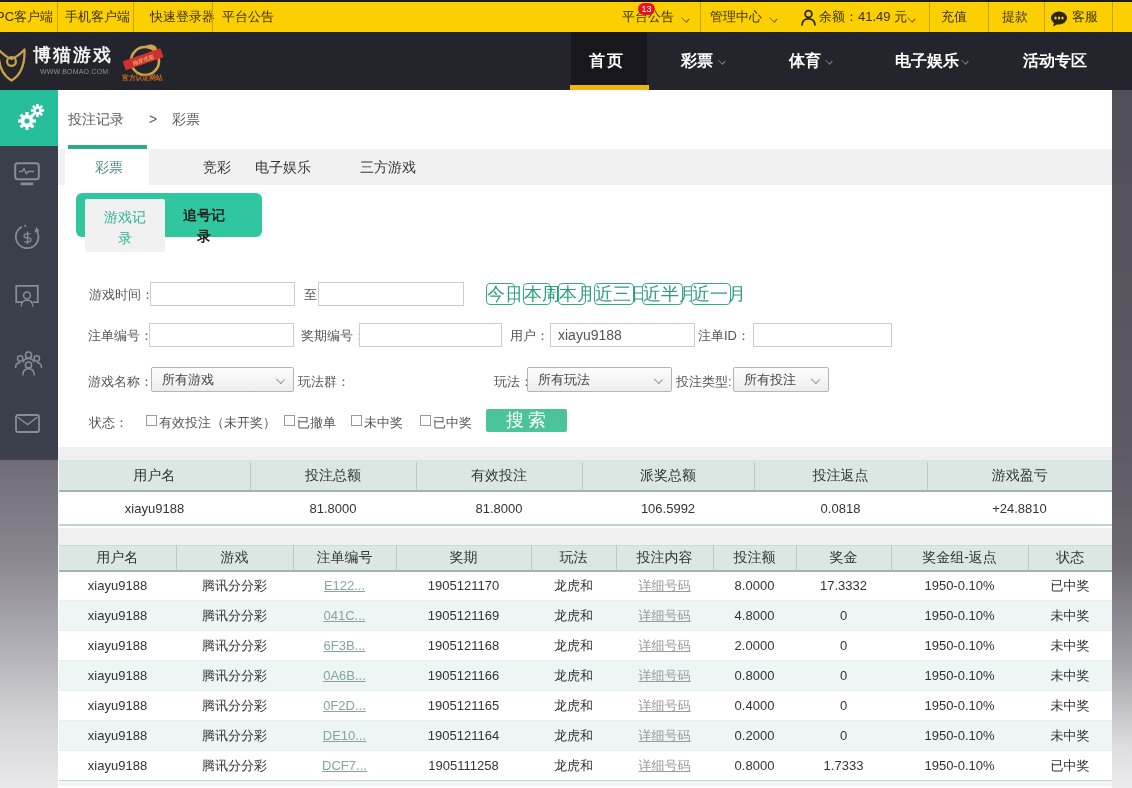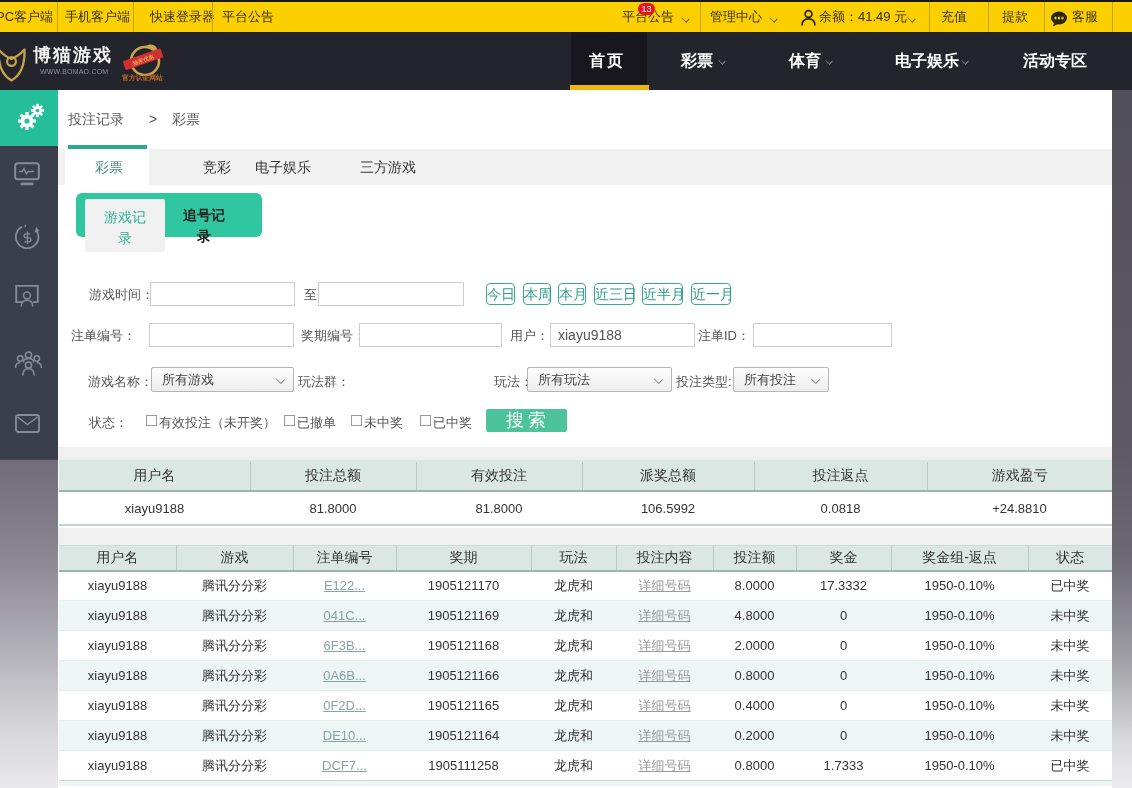--- a/index.html
+++ b/index.html
@@ -19,21 +19,21 @@
 #sidebar{left:0;top:90px;width:58px;height:698px;background:linear-gradient(180deg,#3b3f4b 0%,#3b3f4b 52.9%,#706d79 53.1%,#8a8791 67%,#b2b0b7 80%,#d2d2d6 90%,#e9e9eb 100%);}
 #sbact{left:0;top:0;width:58px;height:56px;background:#26bd9b;}
 
 #main{left:58px;top:90px;width:1054px;height:698px;background:#fff;}
 #crumb{left:0;top:0;width:1054px;height:59px;background:#fff;font-size:14px;color:#5a5a5a;line-height:59px;}
 #tabstrip{left:0;top:59px;width:1054px;height:36px;background:#f1f1f1;}
 #tabstrip .t{position:absolute;top:0;font-size:14px;color:#333;line-height:36px;}
 
 .lb{position:absolute;font-size:13px;color:#555;white-space:nowrap;}
 .inp{position:absolute;border:1px solid #ccc;background:#fff;height:24px;}
-.qbtn{position:absolute;white-space:nowrap;border:1px solid #35a98e;border-radius:4px;color:#2e9c84;font-size:14px;text-align:center;height:22px;line-height:20px;background:#fff;}
+.qbtn{position:absolute;white-space:nowrap;border:1px solid #35a98e;border-radius:4px;color:#2e9c84;font-size:18px;text-align:center;height:22px;line-height:20px;background:#fff;}
 .sel{position:absolute;border:1px solid #b5b5b5;border-radius:2px;background:linear-gradient(180deg,#fdfdfd,#ededed);height:25px;line-height:23px;font-size:13px;color:#444;padding-left:10px;}
 .sel:after{content:"";position:absolute;right:9px;top:8px;width:6px;height:6px;border-right:1.6px solid #8c8c8c;border-bottom:1.6px solid #8c8c8c;transform:rotate(45deg) scale(1,0.85);}
 .cb{position:absolute;width:11px;height:11px;border:1px solid #9a9a9a;background:#fcfcfc;}
 
 table{border-collapse:collapse;table-layout:fixed;width:1053px;}
 th{background:#dbe7e3;font-weight:normal;font-size:14px;color:#333;border-right:1px solid #b9c9c5;}
 th:last-child{border-right:none;}
 td{font-size:13px;color:#333;text-align:center;}
 .lnk{color:#87a3a3;text-decoration:underline;}
 .lnk2{color:#999;text-decoration:underline;}
@@ -190,21 +190,21 @@
   <input class="inp" style="left: 92px; top: 192px; width: 145px;">
   <span class="lb" style="left:246px;top:196px;">至</span>
   <input class="inp" style="left: 260px; top: 192px; width: 146px;">
   <span class="qbtn" style="left:428px;top:193px;width:29px;">今日</span>
   <span class="qbtn" style="left:465px;top:193px;width:28px;">本周</span>
   <span class="qbtn" style="left:500px;top:193px;width:28px;">本月</span>
   <span class="qbtn" style="left:536px;top:193px;width:40px;">近三日</span>
   <span class="qbtn" style="left:584px;top:193px;width:41px;">近半月</span>
   <span class="qbtn" style="left:633px;top:193px;width:40px;">近一月</span>
 
-  <span class="lb" style="left:13px;top:237px;">注单编号：</span>
+  <span class="lb" style="left:30px;top:237px;">注单编号：</span>
   <input class="inp" style="left: 91px; top: 233px; width: 145px;">
   <span class="lb" style="left:243px;top:237px;">奖期编号：</span>
   <input class="inp" style="left: 301px; top: 233px; width: 143px;">
   <span class="lb" style="left:452px;top:237px;">用户：</span>
   <input class="inp" style="left: 492px; top: 233px; width: 145px; color: rgb(85, 85, 85); font-size: 14px; padding-left: 7px;" value="xiayu9188">
   <span class="lb" style="left:640px;top:237px;">注单ID：</span>
   <input class="inp" style="left: 695px; top: 233px; width: 139px;">
 
   <span class="lb" style="left:30px;top:283px;">游戏名称：</span>
   <div class="sel" style="left:93px;top:277px;width:143px;">所有游戏</div>

